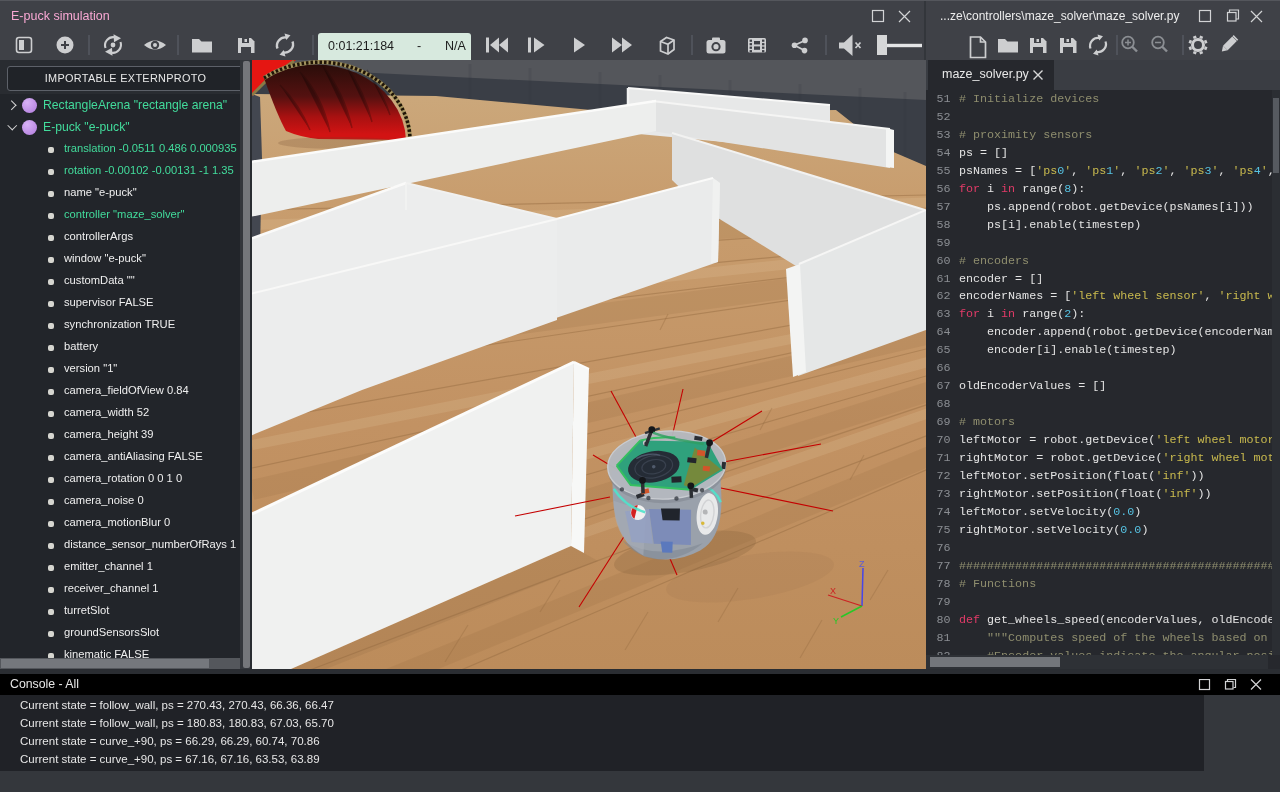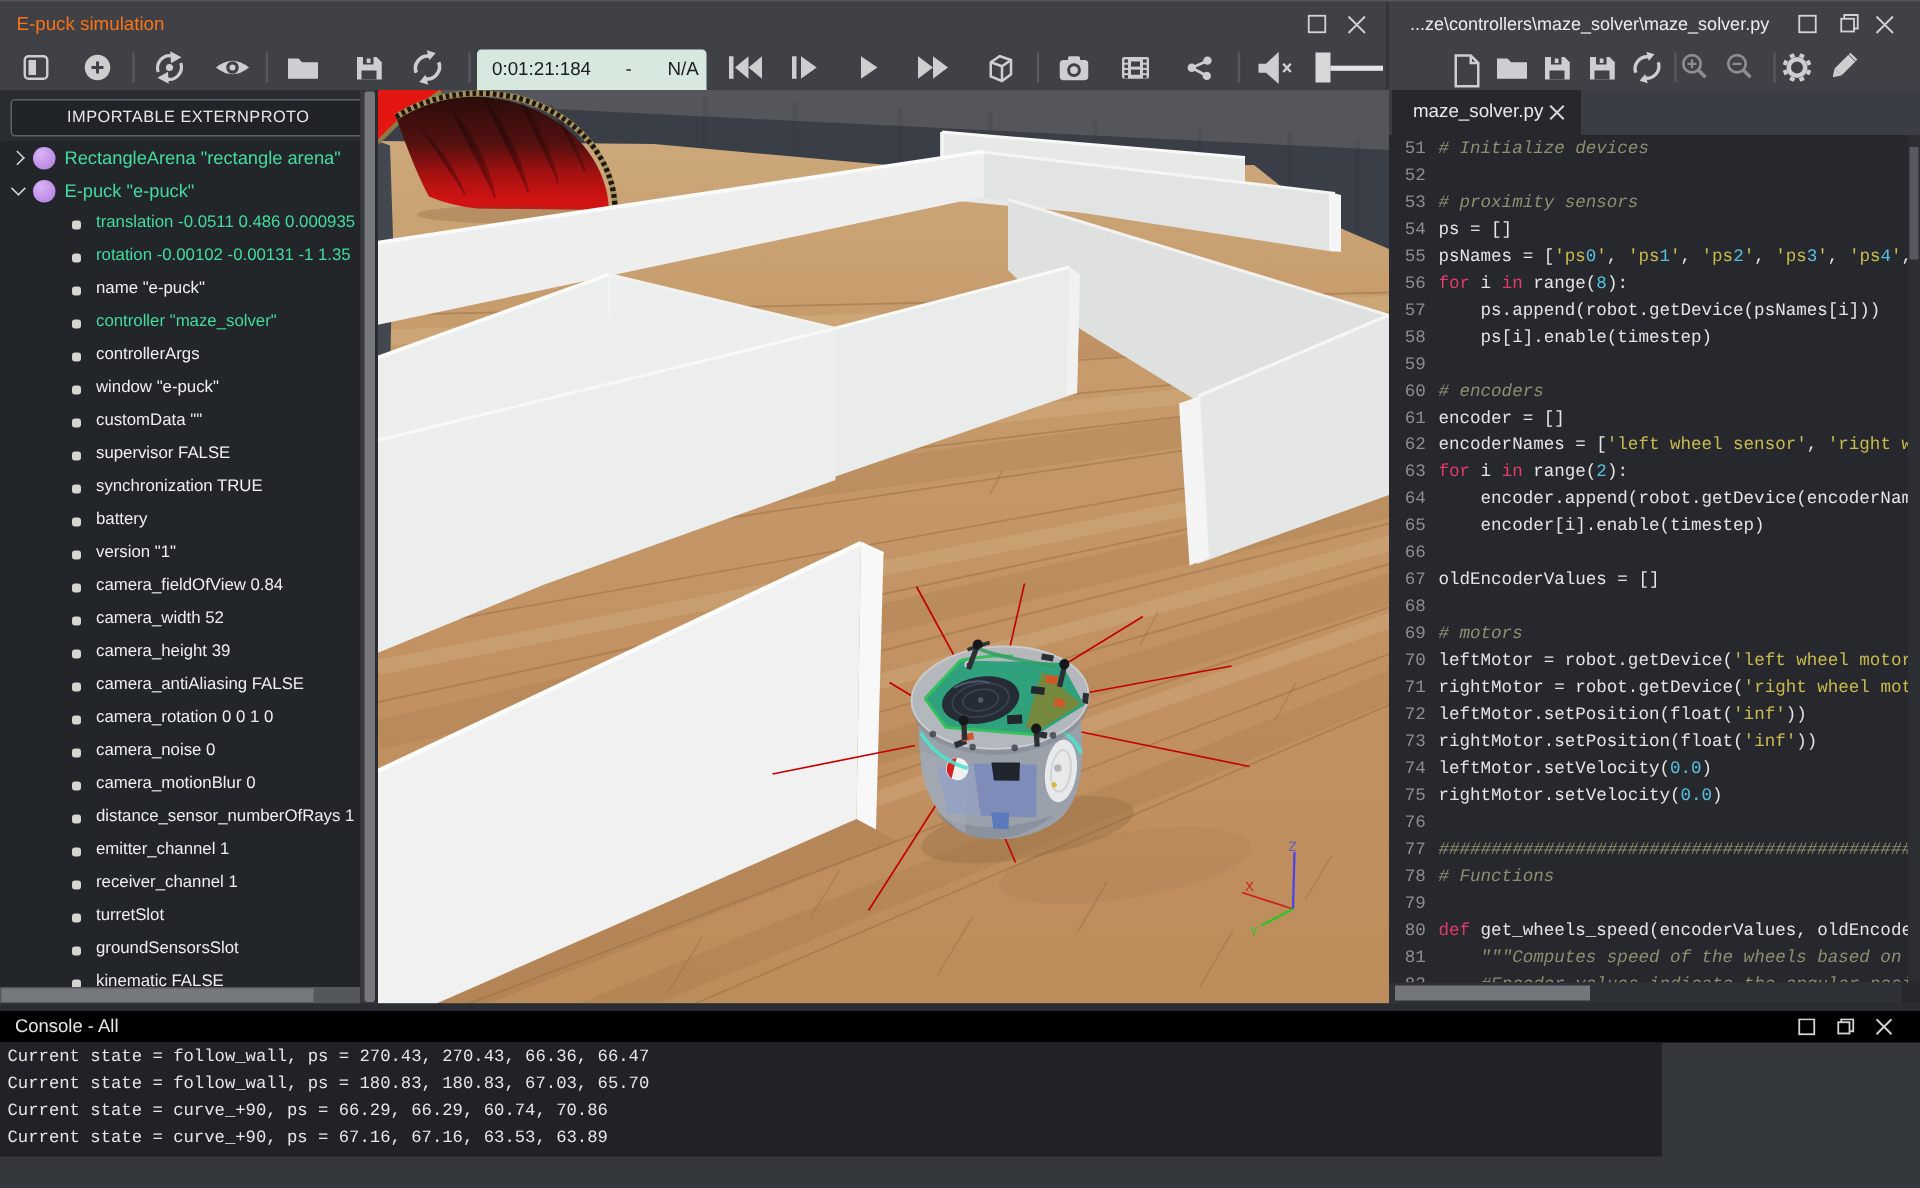--- a/index.html
+++ b/index.html
@@ -1,52 +1,52 @@
 <!DOCTYPE html>
 <html><head>
 <meta charset="utf-8">
 <style>
 *{margin:0;padding:0;box-sizing:border-box}
 html,body{width:1280px;height:792px;overflow:hidden;background:#3f4147;font-family:"Liberation Sans",sans-serif}
 .abs{position:absolute}
 #stage{position:relative;width:1280px;height:792px}
 #topbar{position:absolute;left:0;top:0;width:1280px;height:60px;background:#3f4147;border-top:1px solid #54565c}
-#title1{position:absolute;left:11px;top:8px;font-size:12.5px;color:#f97316}
+#title1{position:absolute;left:11px;top:8px;font-size:12.5px;color:#f9a8d4}
 #title2{position:absolute;left:940px;top:8px;font-size:12px;color:#ededed;white-space:nowrap}
 #lpanel{position:absolute;left:0;top:60px;width:252px;height:609px;background:#292c31}
 #lbtn{position:absolute;left:7px;top:6px;width:237px;height:25px;background:#202328;border:1px solid #5d6169;border-radius:3px;color:#e8e8e8;font-size:10.9px;letter-spacing:0.3px;text-align:center;line-height:23px}
 #ltree{position:absolute;left:0;top:34px;width:240px;height:564px;background:#22252a;overflow:hidden}
 .trow{position:absolute;left:0;height:22px;width:240px;white-space:nowrap;font-size:11.2px;color:#efefef}
 .trow .txt{position:absolute;top:3px}
 .grn{color:#42dc9c}.top{font-size:12.2px}
 .bull{position:absolute;left:48px;top:8px;width:6px;height:6px;border-radius:2px;background:#d6d6d0}
 .circ{position:absolute;left:22px;top:3px;width:15px;height:15px;border-radius:50%;background:radial-gradient(circle at 35% 30%,#d8b2f6,#b07bdc)}
 .chev{position:absolute;width:6.5px;height:6.5px;border-right:1.7px solid #d8d8d8;border-bottom:1.7px solid #d8d8d8}
 #lvsb{position:absolute;left:240px;top:0px;width:10px;height:609px;background:#34373c}
 #lvsbt{position:absolute;left:243px;top:1px;width:7px;height:607px;background:#75777b;border-radius:2px}
 #lhsb{position:absolute;left:0px;top:598px;width:240px;height:11px;background:#54575c}
 #lhsbt{position:absolute;left:1px;top:599px;width:208px;height:9px;background:#75787d}
 #editor{position:absolute;left:926px;top:60px;width:354px;height:609px;background:#26282d}
 #tabbar{position:absolute;left:0;top:0;width:354px;height:30px;background:#3a3d43}
 #tab1{position:absolute;left:2px;top:0;width:126px;height:30px;background:#26282d;color:#e8e8e8;font-size:12.5px}
 #code{position:absolute;left:6px;top:31px;width:340px;height:564px;font-family:"Liberation Mono",monospace;font-size:11.7px;line-height:17.95px;white-space:pre;overflow:hidden}
 .ln{color:#8b8e93;display:inline-block;width:23px;text-align:center;margin-right:4px;font-style:normal}
-.cmt{color:#8f8e6e;font-style:italic}
+.cmt{color:#8f8e6e;}
 .kw{color:#e23b68}
 .str{color:#c9ba4e}
 .num{color:#56c2e2}
 .cod{color:#e4e4e4}
 #ehsb{position:absolute;left:0;top:595px;width:342px;height:14px;background:#2e3136}
 #ehsbt{position:absolute;left:4px;top:597px;width:130px;height:10px;background:#73767b}
 #evsb{position:absolute;left:346px;top:30px;width:8px;height:565px;background:#2b2e33}
 #evsbt{position:absolute;left:347px;top:38px;width:6px;height:75px;background:#565a60}
 #consgap{position:absolute;left:0;top:669px;width:1280px;height:5px;background:#2a2d32}
 #console{position:absolute;left:0;top:674px;width:1280px;height:118px;background:#34373c}
 #conshdr{position:absolute;left:0;top:0;width:1280px;height:21px;background:#000000;color:#e6e6e6;font-size:12.3px}
-#constxt{position:absolute;left:0;top:21px;width:1108px;height:76px;background:#202227;color:#e6e6e6;font-family:Liberation Mono, monospace;font-size:11.5px;line-height:18px;white-space:pre;padding-left:5px;padding-top:1px}
+#constxt{position:absolute;left:0;top:21px;width:1204px;height:76px;background:#202227;color:#e6e6e6;font-family:Liberation Sans, sans-serif;font-size:11.5px;line-height:18px;white-space:pre;padding-left:20px;padding-top:1px}
 .wctl{stroke:#d2d3d5;stroke-width:1.2;fill:none}
 </style>
 </head>
 <body>
 <div id="stage">
 <div id="topbar">
   <div id="title1">E-puck simulation</div>
   <div id="title2">...ze\controllers\maze_solver\maze_solver.py</div>
   <svg class="abs" style="left:0;top:0" width="1280" height="60" viewBox="0 0 1280 60">
     <line x1="925" y1="0" x2="925" y2="60" stroke="#33363b" stroke-width="2"></line>

